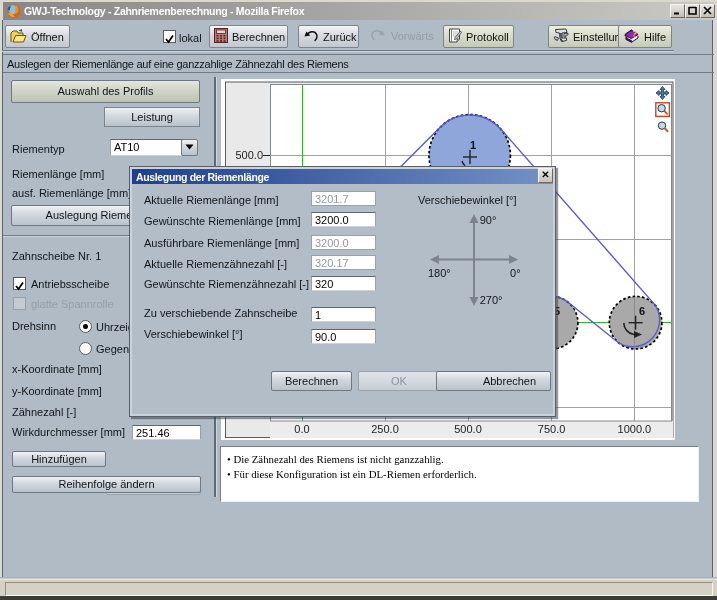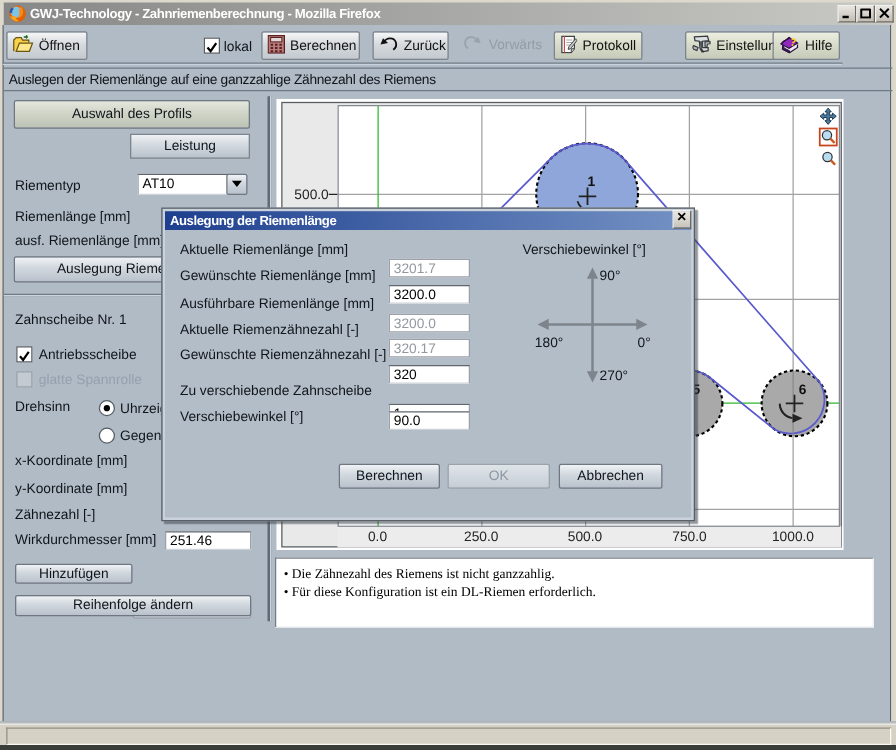--- a/index.html
+++ b/index.html
@@ -25,21 +25,21 @@
 .inp{background:#fff;border:1px solid;border-color:#5f666e #9aa1a9 #cdd3da #9aa1a9;font-size:11px;color:#000;padding:1px 0 0 3px;white-space:nowrap;overflow:hidden;}
 .inp.dis{color:#93999f;border-color:#9aa1a9;}
 .cb{width:11px;height:11px;background:#fff;border:1px solid #555c64;}
 .sep{height:1px;background:#6e7a86;border-bottom:1px solid #ccd4dc;}
 
 #dlg{left:129px;top:166px;width:425px;height:249px;background:#b3bdc8;border:1px solid #585f66;box-shadow:2px 2px 1px rgba(60,66,74,0.55), inset 0 0 0 2px #c9d2dc;}
 #dlg-tb{left:2px;top:2px;width:421px;height:15px;background:linear-gradient(to right,#1e3f8f,#7492c4);}
 #dlg-tb span{position:absolute;left:4px;top:1.5px;font-size:10.5px;font-weight:bold;letter-spacing:-0.35px;color:#fff;}
 #dlg-x{right:2px;top:1px;width:13px;height:13px;background:linear-gradient(#eceae4,#c6c2ba);border:1px solid;border-color:#f6f4f0 #6e6a62 #6e6a62 #f6f4f0;text-align:center;font-size:10px;line-height:12px;font-weight:bold;color:#000;}
 .dlbl{font-size:11px;color:#10151a;position:absolute;left:14px;white-space:nowrap;}
-.dinp{position:absolute;left:181px;width:60px;height:12px;margin-top:16px;}
+.dinp{position:absolute;left:181px;width:60px;height:12px;}
 
 #info{left:220px;top:446px;width:477px;height:54px;background:#fff;border:1px solid;border-color:#767d85 #eef1f4 #eef1f4 #767d85;font-family:"Liberation Serif",serif;font-size:10.8px;line-height:14.5px;color:#000;}
 
 #statussep{left:0px;top:577px;width:717px;height:3px;background:linear-gradient(#9aa3ac,#f4f2ec);}
 #statusbar{left:0px;top:580px;width:717px;height:16px;background:#d5d1c5;}
 #statusinner{left:5px;top:2px;width:706px;height:12px;border:1px solid;border-color:#928e82 #fbf9f4 #fbf9f4 #928e82;}
 #statusbot{left:0px;top:596px;width:717px;height:4px;background:#3a3d38;}
 </style>
 </head>
 <body>
@@ -239,21 +239,21 @@
     <div class="dlbl" style="top:91px;">Aktuelle Riemenzähnezahl [-]</div>
     <div class="dlbl" style="top:140px;">Zu verschiebende Zahnscheibe</div>
     <div class="dlbl" style="top:111px;">Gewünschte Riemenzähnezahl [-]</div>
     <div class="dlbl" style="top:161px;">Verschiebewinkel [°]</div>
     <div class="inp dis dinp" style="top:24px;">3201.7</div>
     <div class="inp dinp" style="top:45px;">3200.0</div>
     <div class="inp dis dinp" style="top:68px;">3200.0</div>
     <div class="inp dis dinp" style="top:88px;">320.17</div>
     <div class="inp dinp" style="top:109px;">320</div>
     <div class="inp dinp" style="top:140px;">1</div>
-    <div class="inp dinp" style="top:146px;">90.0</div>
+    <div class="inp dinp" style="top:162px;">90.0</div>
     <div class="dlbl" style="left:288px;top:27px;">Verschiebewinkel [°]</div>
     <svg class="abs" style="left:295px;top:42px;" width="100" height="102" viewBox="0 0 100 102">
       <g stroke="#7d848c" stroke-width="2" fill="none">
         <line x1="49" y1="13" x2="49" y2="89"></line>
         <line x1="11" y1="50.5" x2="87" y2="50.5"></line>
       </g>
       <g fill="#7d848c">
         <path d="M49 5 L44.5 14 L53.5 14 Z"></path>
         <path d="M49 97 L44.5 88 L53.5 88 Z"></path>
         <path d="M5 50.5 L14 46 L14 55 Z"></path>
@@ -261,20 +261,20 @@
       </g>
       <g font-size="11" fill="#10151a" font-family="Liberation Sans">
         <text x="54.7" y="15.4">90°</text>
         <text x="54.7" y="95.3">270°</text>
         <text x="2.9" y="68.3">180°</text>
         <text x="85.1" y="68.3">0°</text>
       </g>
     </svg>
     <div class="btn abs" style="left:141px;top:204px;width:79px;height:18px;line-height:18px;">Berechnen</div>
     <div class="btn dis abs" style="left:228px;top:204px;width:80px;height:18px;line-height:18px;">OK</div>
-    <div class="btn abs" style="left:317px;top:204px;width:81px;height:18px;line-height:18px;">Abbrechen</div>
+    <div class="btn abs" style="left:306px;top:204px;width:81px;height:18px;line-height:18px;padding-left:32px;">Abbrechen</div>
   </div>
   <div id="statussep" class="abs"></div>
   <div id="statusbar" class="abs">
       <div id="statusinner" class="abs"></div>
     </div>
   <div id="statusbot" class="abs"></div>
 </div>
 
 </body></html>

